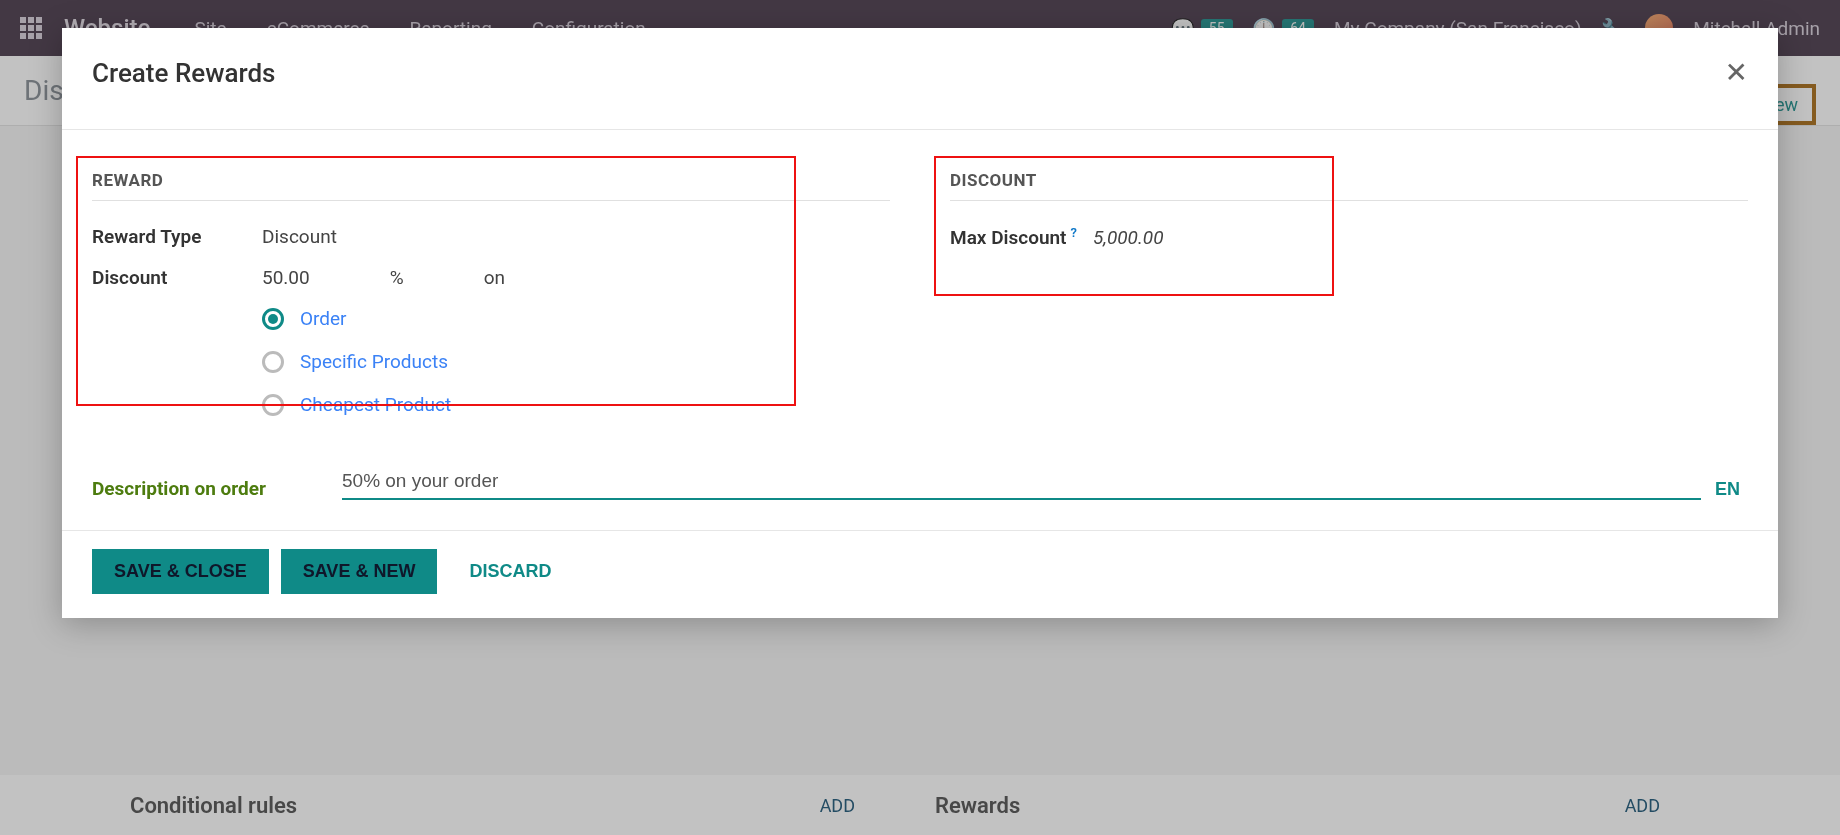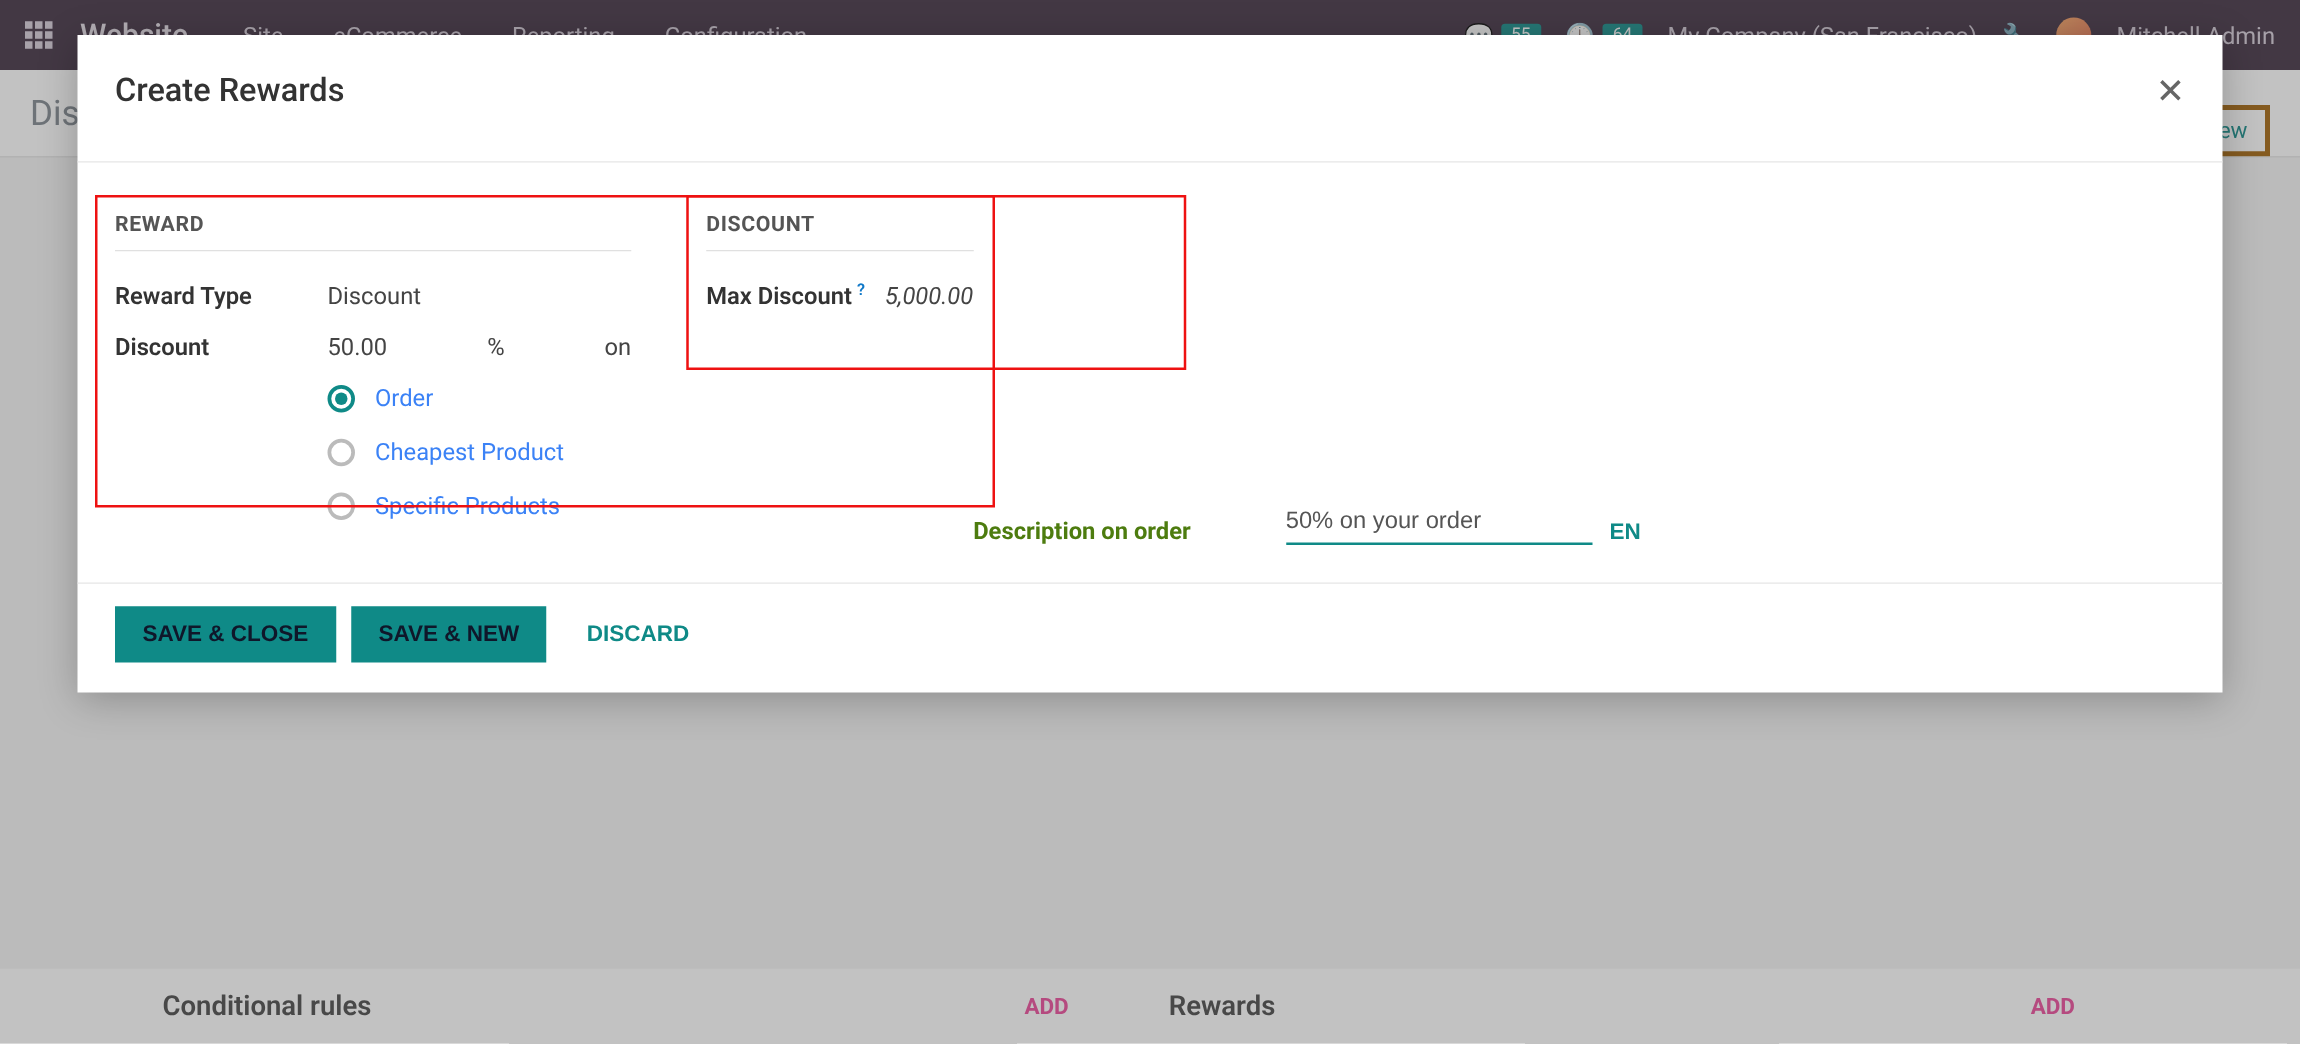--- a/index.html
+++ b/index.html
@@ -71,21 +71,21 @@
     .bg-bottom .col {
       flex: 1;
       display: flex;
       align-items: center;
       justify-content: space-between;
       font-size: 22px;
       color: #444;
       font-weight: 600;
       padding-right: 80px;
     }
-    .bg-bottom .add { color: #ec4899; font-weight: 700; font-size: 18px; margin-left: 24px;}
+    .bg-bottom .add { color: #0c4a6e; font-weight: 400; font-size: 18px; margin-left: 24px;}
 
     
     .overlay {
       position: absolute;
       inset: 0;
       background: rgba(80,80,80,0.35);
     }
 
     
     .modal {
@@ -104,21 +104,21 @@
       justify-content: space-between;
       padding: 28px 30px 40px 30px;
       border-bottom: 1px solid #e6e6e6;
     }
     .modal-title { font-size: 26px; font-weight: 500; color: #333; }
     .close-btn { font-size: 28px; color: #666; cursor: pointer; background:none; border:none; }
 
     .modal-body {
       padding: 40px 30px 30px 30px;
       display: flex;
-      flex-direction: row;
+      flex-direction: column;
     }
 
     .two-col {
       display: flex;
       gap: 60px;
     }
     .left-col, .right-col { flex: 1; position: relative; }
 
     .red-box-left {
       position: absolute;
@@ -335,25 +335,25 @@
 
         <div class="radio-group">
           <div class="radio-item selected">
             <span class="radio-outer">
                 <span class="radio-inner"></span>
               </span>
             <span>Order</span>
           </div>
           <div class="radio-item">
             <span class="radio-outer"></span>
-            <span>Cheapest Product</span>
+            <span>Specific Products</span>
           </div>
           <div class="radio-item">
             <span class="radio-outer"></span>
-            <span>Specific Products</span>
+            <span>Cheapest Product</span>
           </div>
         </div>
       </div>
 
       <div class="right-col">
         <div class="red-box-right"></div>
         <div class="section-title">DISCOUNT</div>
 
         <div class="field-row">
           <div class="field-label" style="width:auto;">

